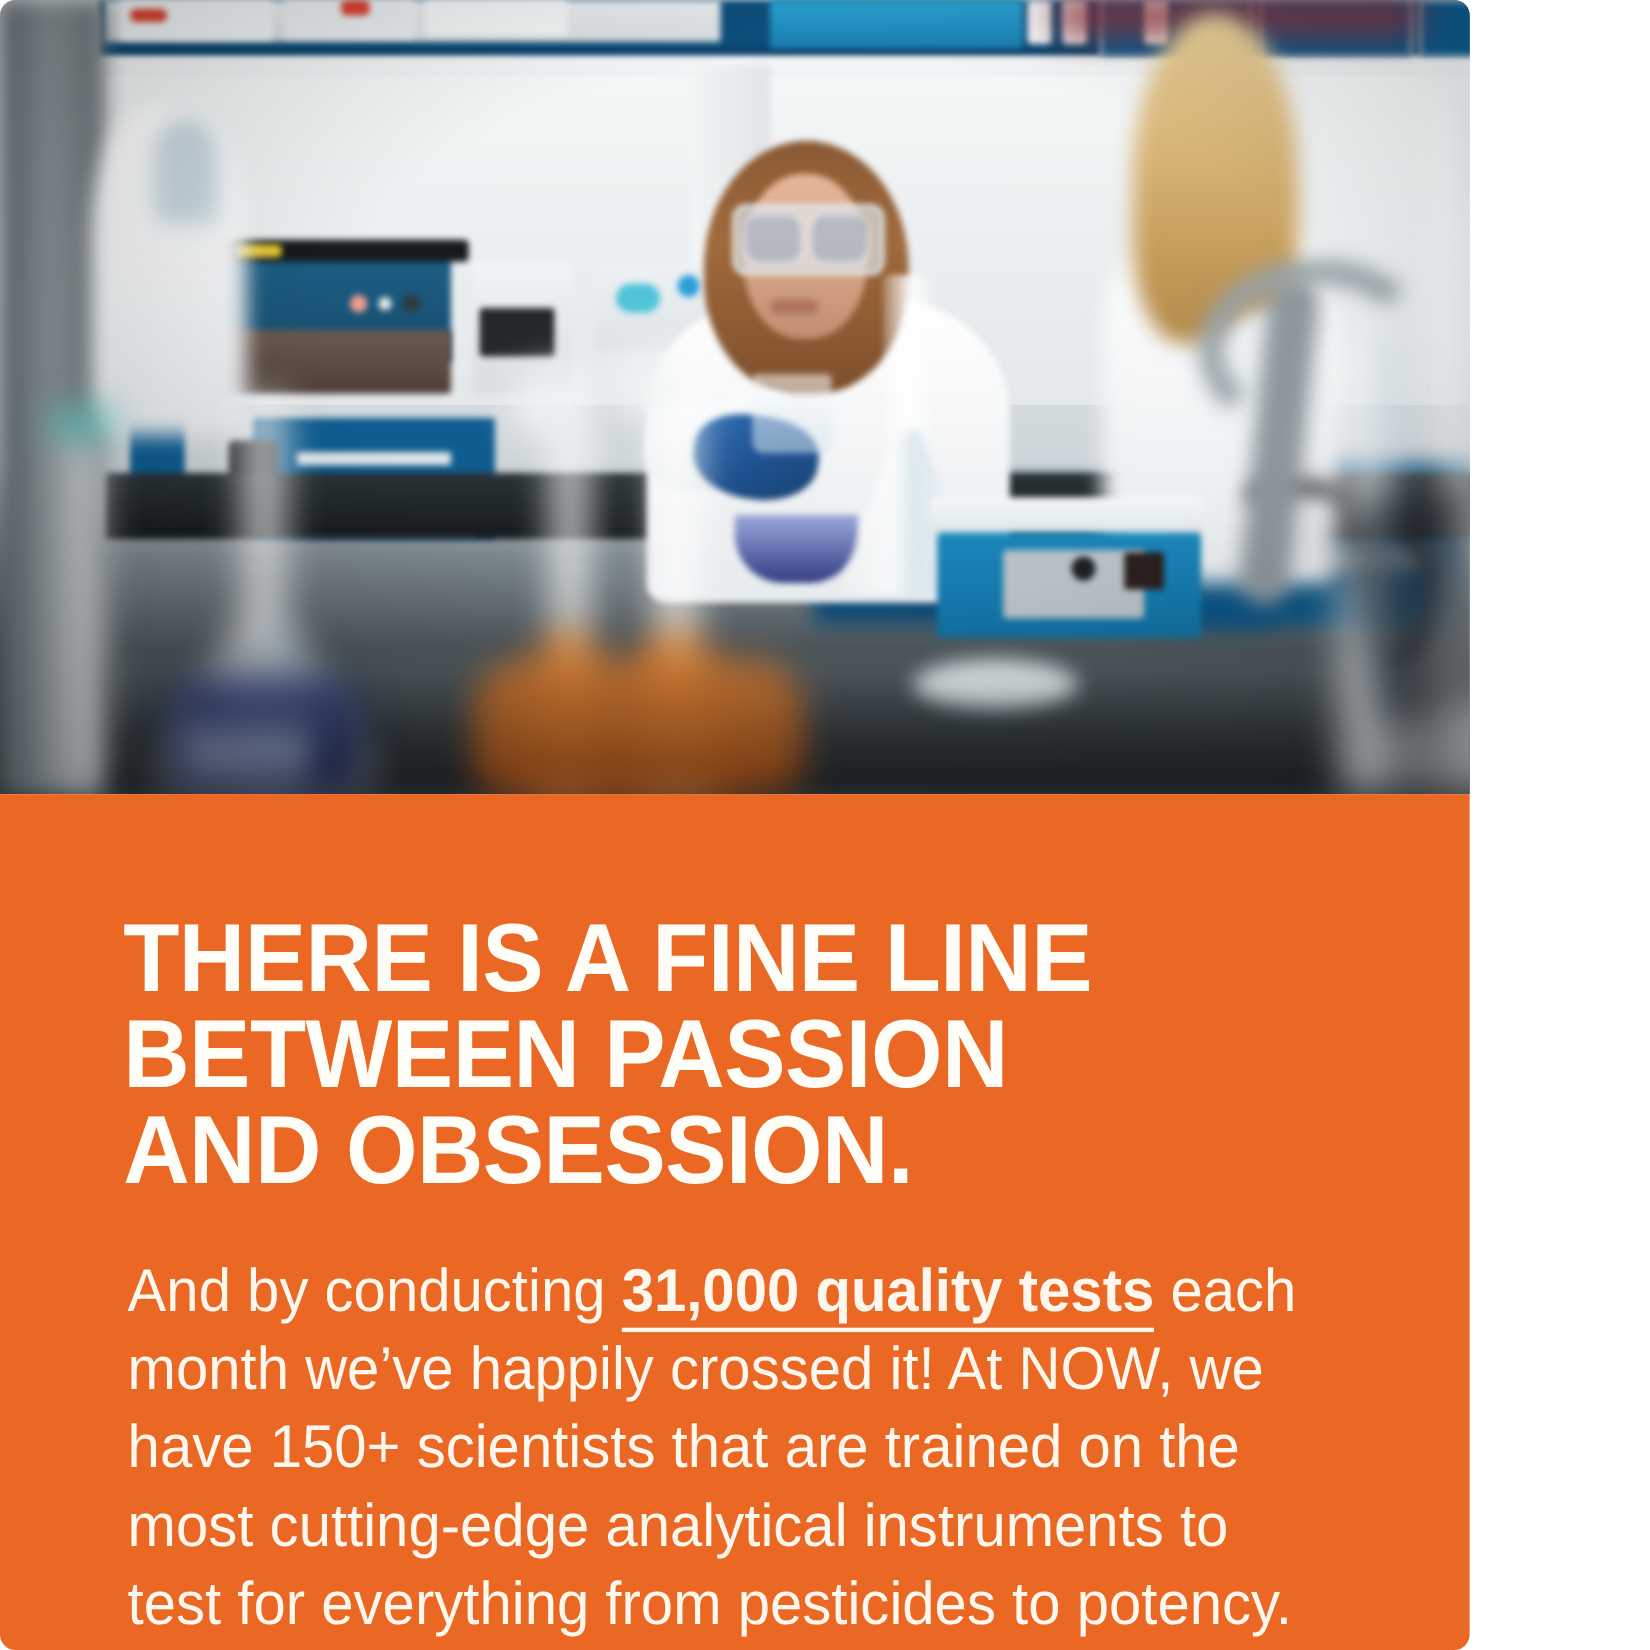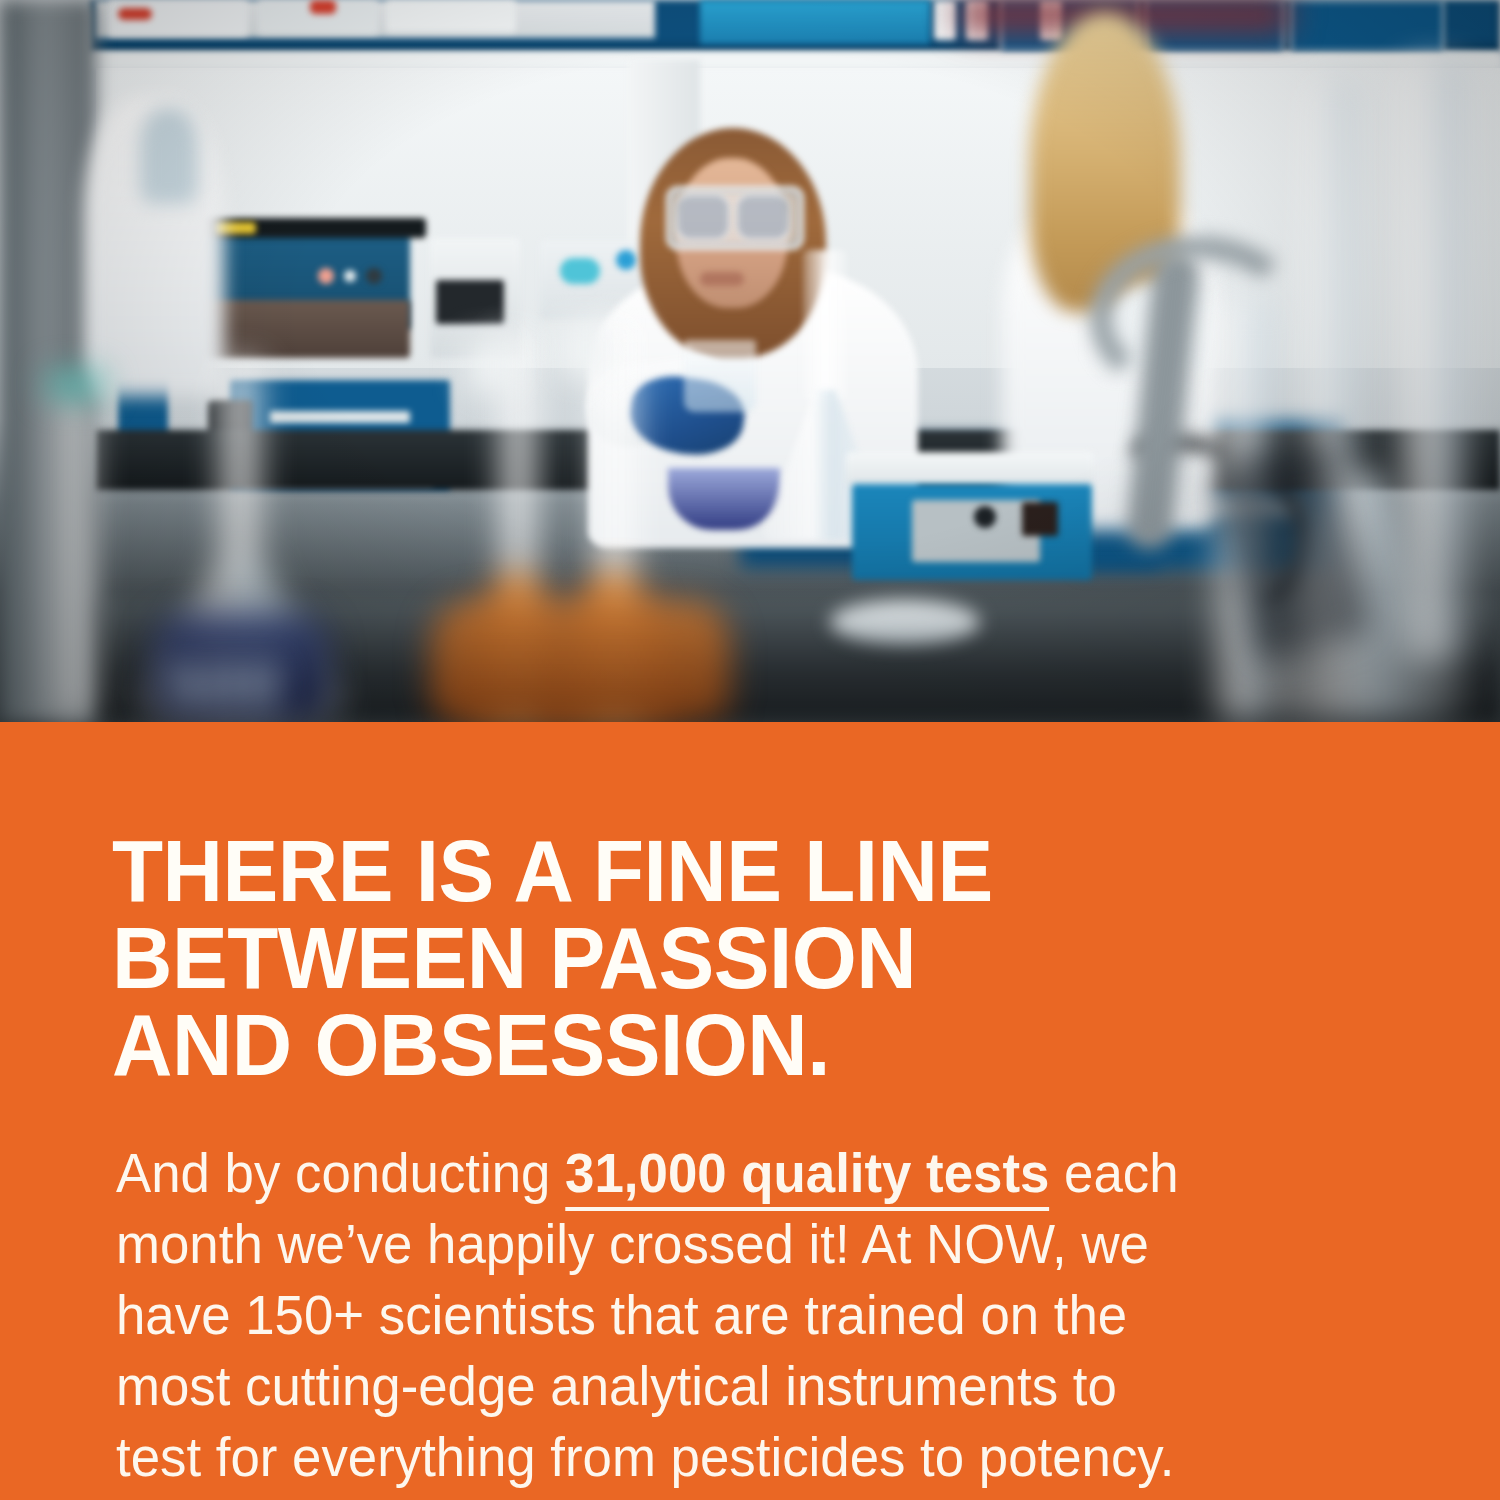--- a/index.html
+++ b/index.html
@@ -1,18 +1,18 @@
 <!DOCTYPE html>
 <html><head>
 <meta charset="utf-8">
 <style>
   html,body{margin:0;padding:0;background:#fff;}
   body{width:1500px;height:1500px;overflow:hidden;font-family:"Liberation Sans",sans-serif;}
 
-  .poster{position:relative;width:1500px;height:1500px;overflow:hidden;}
+  .poster{position:relative;width:1336px;height:1500px;overflow:hidden;border-radius:14px;}
 
   
   .photo{position:absolute;left:0;top:0;width:1500px;height:722px;overflow:hidden;
          background:#b9c3c9;}
   .ph{position:absolute;}
 
   
   .wall{left:0;top:0;width:1500px;height:722px;
         background:linear-gradient(180deg,#e7ebee 0%,#e2e7ea 30%,#cfd6da 58%,#7c878d 70%,#4d565b 82%,#3b4347 100%);}
 

